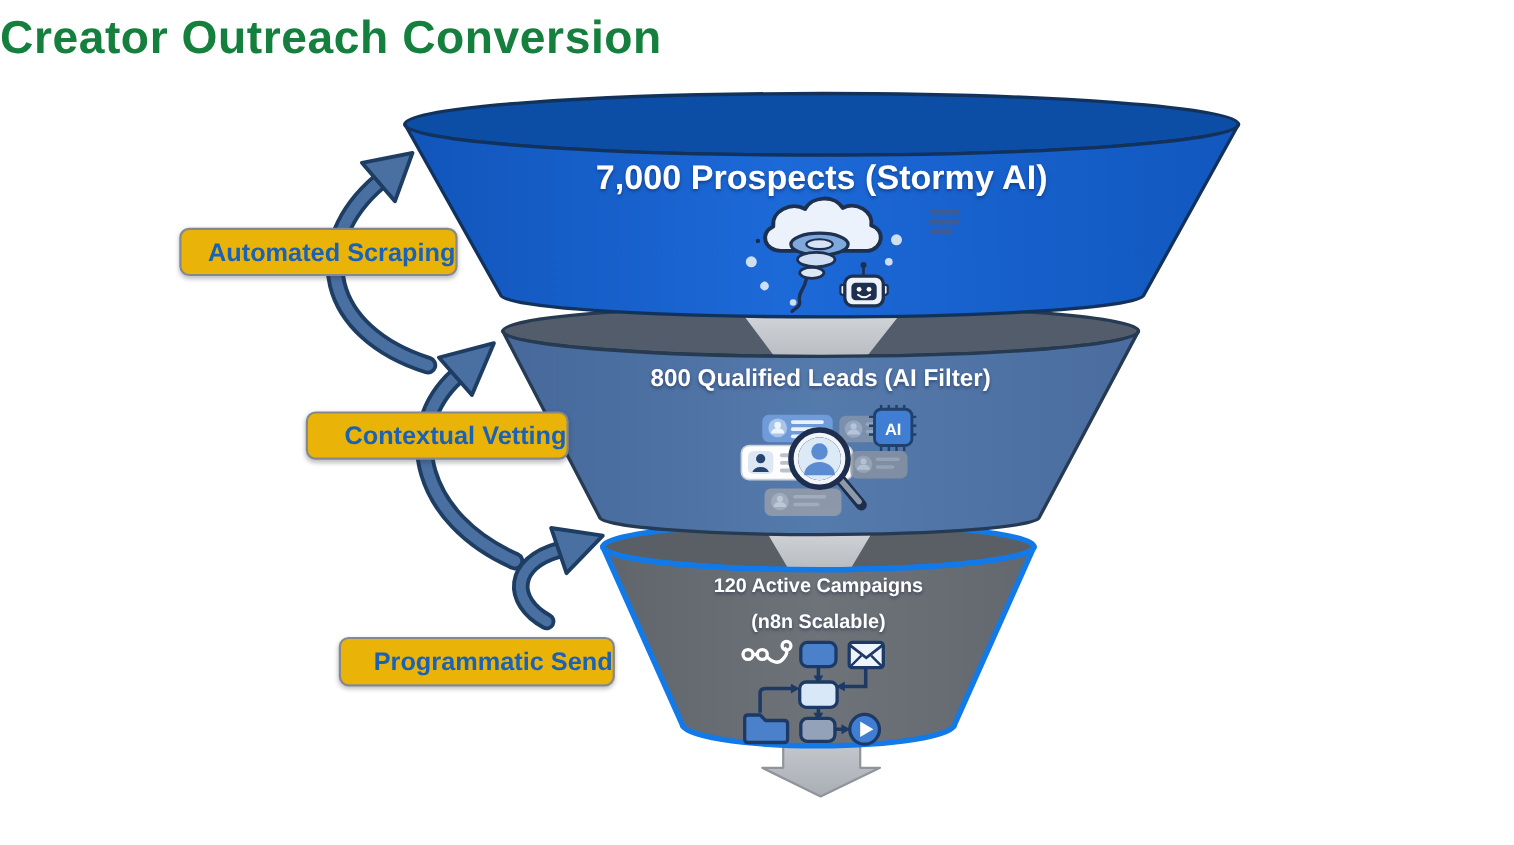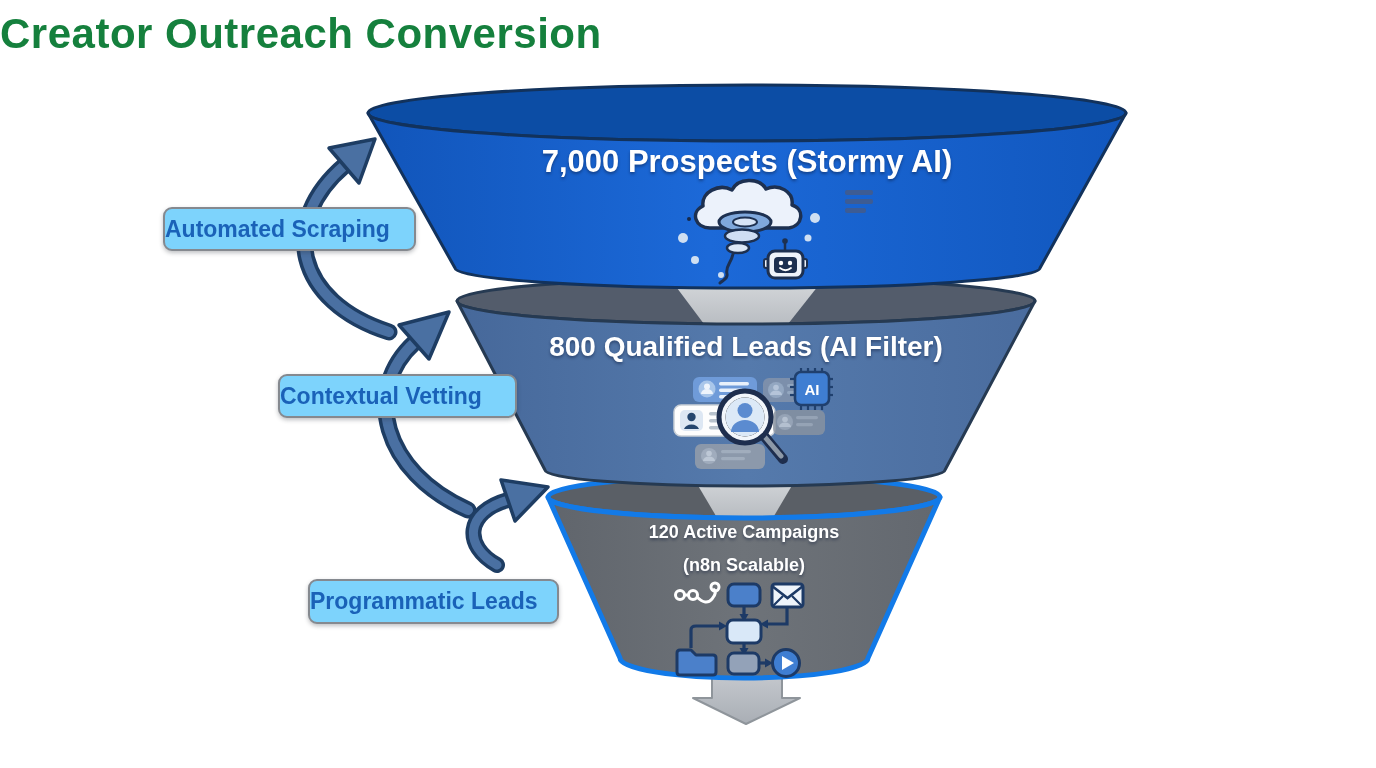--- a/index.html
+++ b/index.html
@@ -12,25 +12,25 @@
   .overlay{position:absolute;z-index:2;}
   .page-title{
     left:0;top:10px;width:100%;
     font-size:42px;font-weight:bold;color:#15803d;letter-spacing:.5px;
   }
   .tier-text{
     text-align:center;color:#ffffff;font-weight:bold;
     text-shadow:0 2px 3px rgba(10,25,55,.45);
   }
   .tier1-text{left:447px;top:144px;width:600px;font-size:31px;}
-  .tier2-text{left:446px;top:331px;width:600px;font-size:28px;}
+  .tier2-text{left:446px;top:331px;width:600px;font-size:22px;}
   .tier3-text{left:444px;top:516px;width:600px;font-size:18px;line-height:33px;}
   .side-label{
-    display:flex;align-items:center;justify-content:flex-start;
-    background:#7dd3fc;border:2px solid #85898f;border-radius:9px;
+    display:flex;align-items:center;justify-content:flex-end;
+    background:#eab308;border:2px solid #85898f;border-radius:9px;
     box-shadow:0 2px 4px rgba(40,45,55,.3);
     font-weight:bold;color:#1a62b8;font-size:23px;white-space:nowrap;
   }
   .side-label-1{left:163px;top:207px;width:249px;height:40px;}
   .side-label-2{left:250px;top:374px;width:235px;height:40px;margin-left:28px;}
   .side-label-3{left:308px;top:579px;width:247px;height:41px;}
   .caption{
     left:429px;top:736px;width:632px;text-align:center;
     font-size:18px;color:#2f343b;
   }
@@ -269,17 +269,17 @@
     <div>(n8n Scalable)</div>
   </div>
 
   <div class="overlay side-label side-label-1">
     <span>Automated Scraping</span>
   </div>
   <div class="overlay side-label side-label-2">
     <span>Contextual Vetting</span>
   </div>
   <div class="overlay side-label side-label-3">
-    <span>Programmatic Leads</span>
+    <span>Programmatic Send</span>
   </div>
 
 
 </div>
 
 </body></html>

